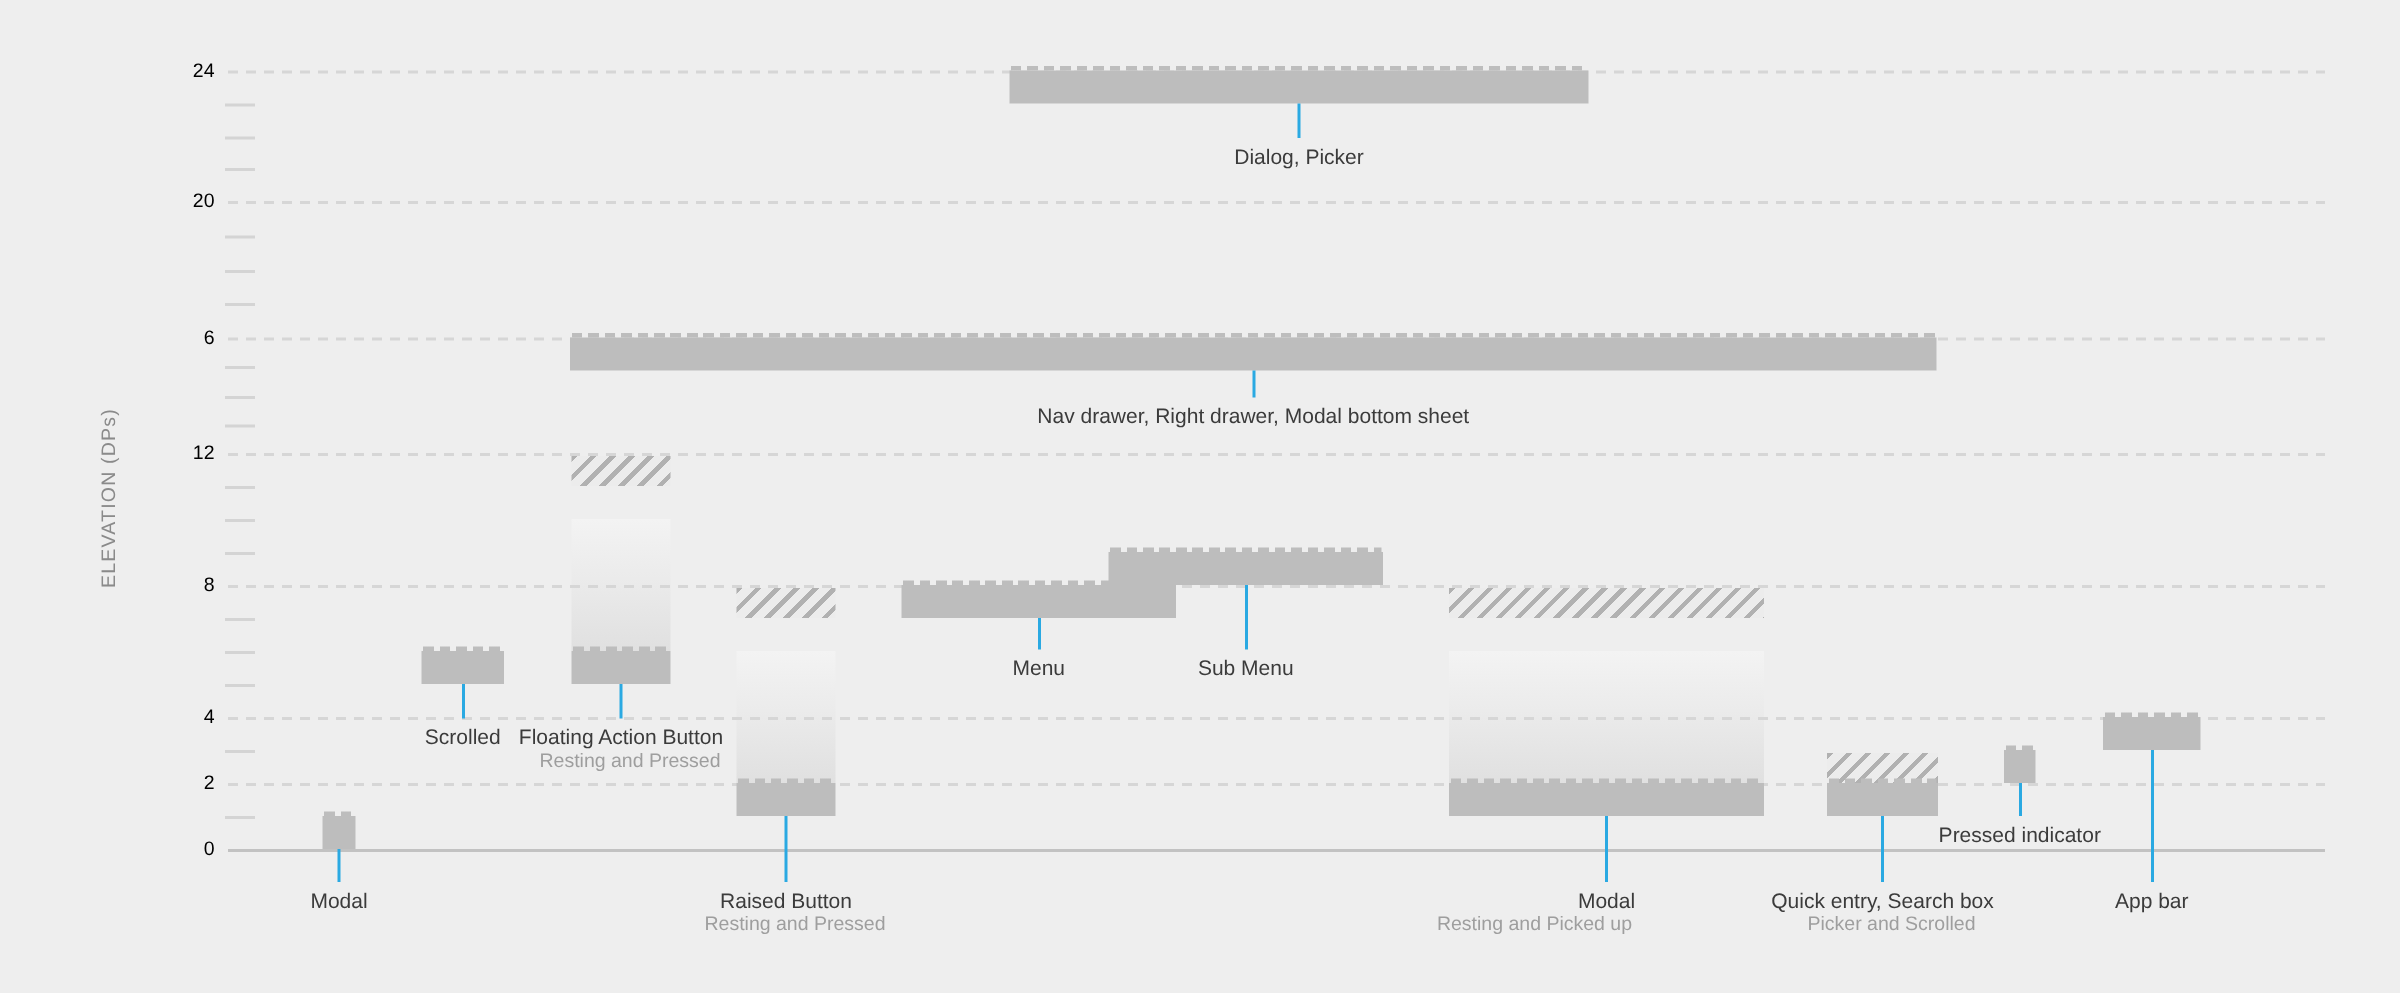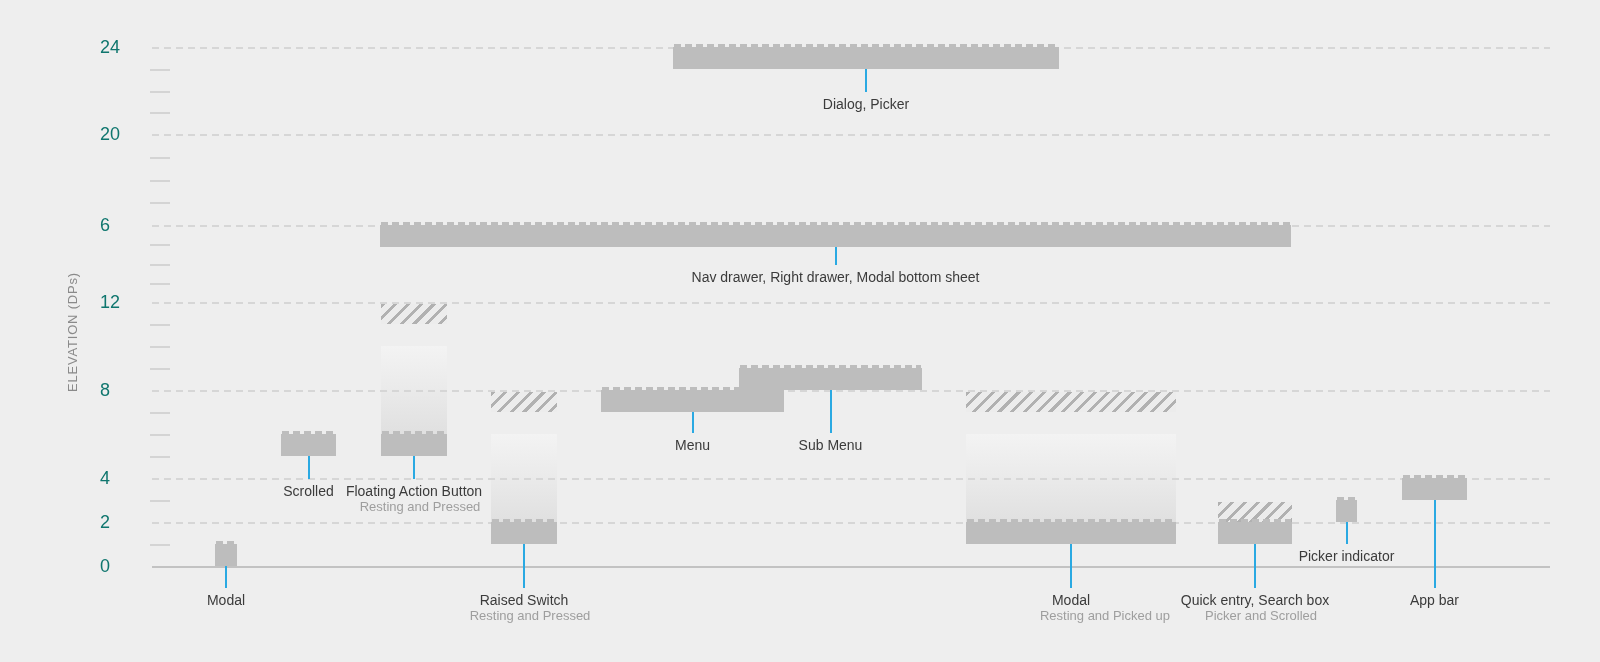--- a/index.html
+++ b/index.html
@@ -4,22 +4,22 @@
 <style>
   html,body{margin:0;padding:0;}
   body{width:1600px;height:662px;overflow:hidden;}
   .chart{position:absolute;left:0;top:0;width:1600px;height:662px;background:#eeeeee;
          font-family:"Liberation Sans",sans-serif;}
   .layer{position:absolute;inset:0;}
   .gridline{position:absolute;height:2px;left:152px;width:1398px;
             background-image:repeating-linear-gradient(90deg,#d6d6d6 0 7px,transparent 7px 12px);}
   .gridline.zero{background-image:none;background-color:#c2c2c2;height:1.5px;}
   .minor-tick{position:absolute;left:150px;width:20px;height:2px;background:#d4d4d4;}
-  .ytick-label{position:absolute;left:100px;width:43px;
-               font-size:18px;color:#0f766e;line-height:16px;}
+  .ytick-label{position:absolute;left:100px;width:43px;text-align:right;
+               font-size:13px;color:#000000;line-height:16px;}
   .ylabel{position:absolute;left:72px;top:332px;transform:translate(-50%,-50%) rotate(-90deg);
           color:#8a8a8a;font-size:13px;letter-spacing:0.8px;white-space:nowrap;}
   .seg{position:absolute;}
   .seg.solid{background:#bdbdbd;}
   .seg.solid::before{content:"";position:absolute;left:1px;right:1px;top:-3px;height:3px;
           background-image:repeating-linear-gradient(90deg,#bdbdbd 0 7px,transparent 7px 11px);}
   .seg.hatch{background:repeating-linear-gradient(135deg,#b1b1b1 0 3px,#ececec 3px 9px);}
   .seg.gradient{background:linear-gradient(180deg,#f3f3f3 0%,#ebebeb 45%,#e0e0e0 100%);}
   .connector{position:absolute;width:2px;background:#2aa9e2;}
   .comp-label{position:absolute;transform:translateX(-50%);font-size:14px;line-height:16px;
@@ -100,26 +100,26 @@
       <div class="ytick-label" style="top: 217px;">6</div>
       <div class="ytick-label" style="top: 294px;">12</div>
       <div class="ytick-label" style="top: 382px;">8</div>
       <div class="ytick-label" style="top: 470px;">4</div>
       <div class="ytick-label" style="top: 514px;">2</div>
       <div class="ytick-label" style="top: 558px;">0</div>
       <div class="comp-label" style="left: 226px; top: 592px;">Modal</div>
       <div class="comp-label" style="left: 308.5px; top: 483px;">Scrolled</div>
       <div class="comp-label" style="left: 414px; top: 483px;">Floating Action Button</div>
       <div class="comp-sublabel" style="left: 414px; top: 499px;">Resting and Pressed</div>
-      <div class="comp-label" style="left: 524px; top: 592px;">Raised Switch</div>
+      <div class="comp-label" style="left: 524px; top: 592px;">Raised Button</div>
       <div class="comp-sublabel" style="left: 524px; top: 608px;">Resting and Pressed</div>
       <div class="comp-label" style="left: 692.5px; top: 437px;">Menu</div>
       <div class="comp-label" style="left: 830.5px; top: 437px;">Sub Menu</div>
       <div class="comp-label" style="left: 835.5px; top: 269px;">Nav drawer, Right drawer, Modal bottom sheet</div>
       <div class="comp-label" style="left: 866px; top: 96px;">Dialog, Picker</div>
       <div class="comp-label" style="left: 1071px; top: 592px;">Modal</div>
-      <div class="comp-sublabel" style="left: 1099px; top: 608px; text-align: center;">Resting and Picked up</div>
+      <div class="comp-sublabel" style="left: 1017px; top: 608px; text-align: center;">Resting and Picked up</div>
       <div class="comp-label" style="left: 1255px; top: 592px;">Quick entry, Search box</div>
       <div class="comp-sublabel" style="left: 1255px; top: 608px;">Picker and Scrolled</div>
-      <div class="comp-label" style="left: 1346.5px; top: 548px;">Picker indicator</div>
+      <div class="comp-label" style="left: 1346.5px; top: 548px;">Pressed indicator</div>
       <div class="comp-label" style="left: 1434.5px; top: 592px;">App bar</div>
     </div>
 </div>
 
 </body></html>

